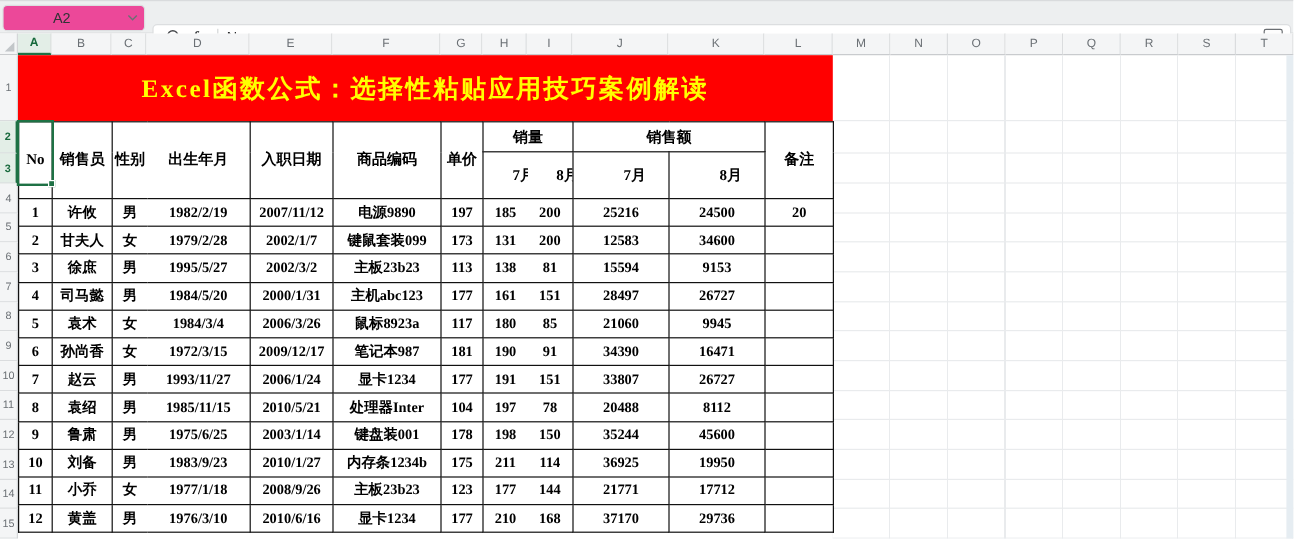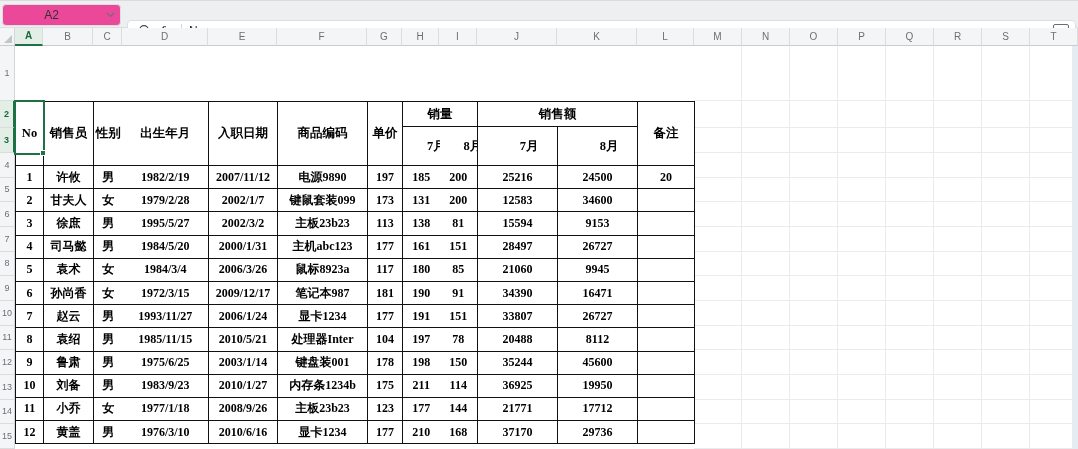--- a/index.html
+++ b/index.html
@@ -160,20 +160,23 @@
         <div class="gr" style="height: 24.667px;"></div>
         <div class="gr" style="height: 24.667px;"></div>
         <div class="gr" style="height: 24.667px;"></div>
         <div class="gr" style="height: 24.667px;"></div>
         <div class="gr" style="height: 24.667px;"></div>
         <div class="gr" style="height: 24.667px;"></div>
       </div>
     <div class="vscroll"></div>
   </div>
 
+  <div class="banner">
+    <span>Excel函数公式：选择性粘贴应用技巧案例解读</span>
+  </div>
 
   <table class="grid">
     <colgroup>
       <col style="width:28px">
         <col style="width:50px">
         <col style="width:29px">
         <col style="width:86px">
       <col style="width:69px">
         <col style="width:90px">
         <col style="width:35px">

